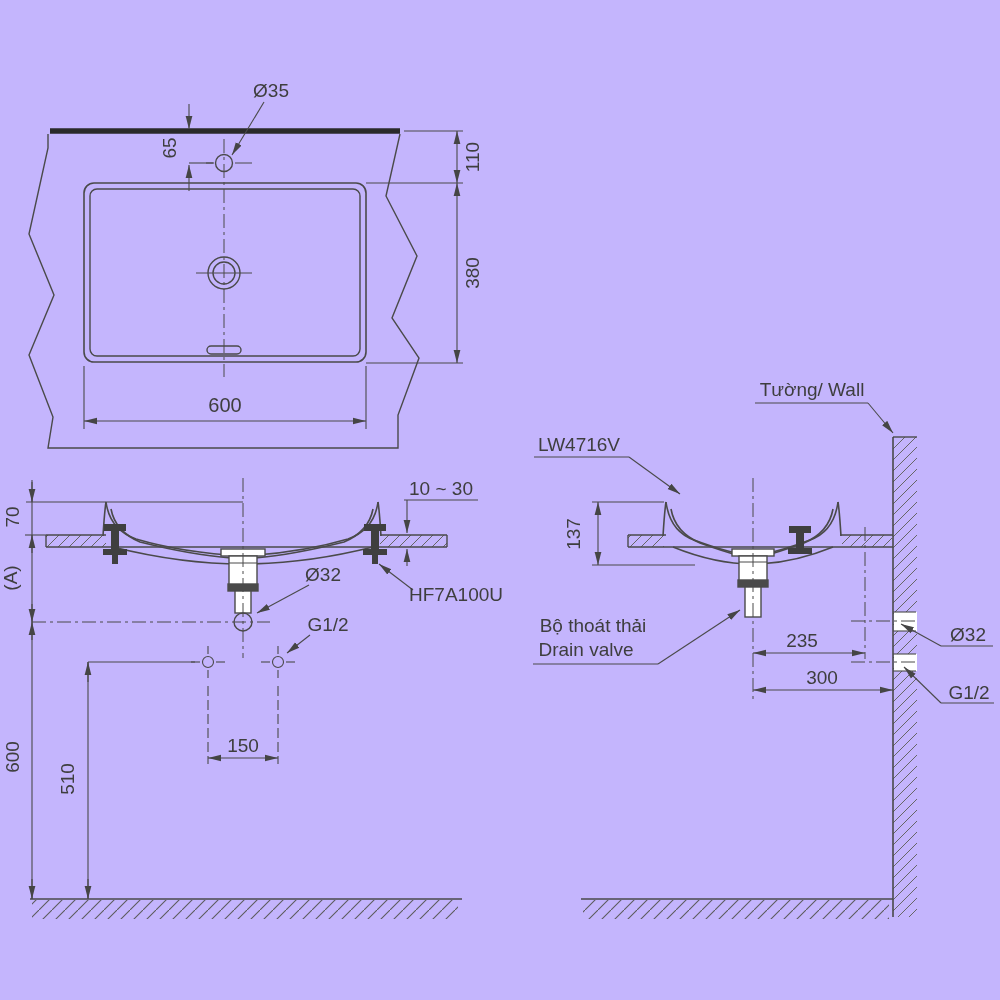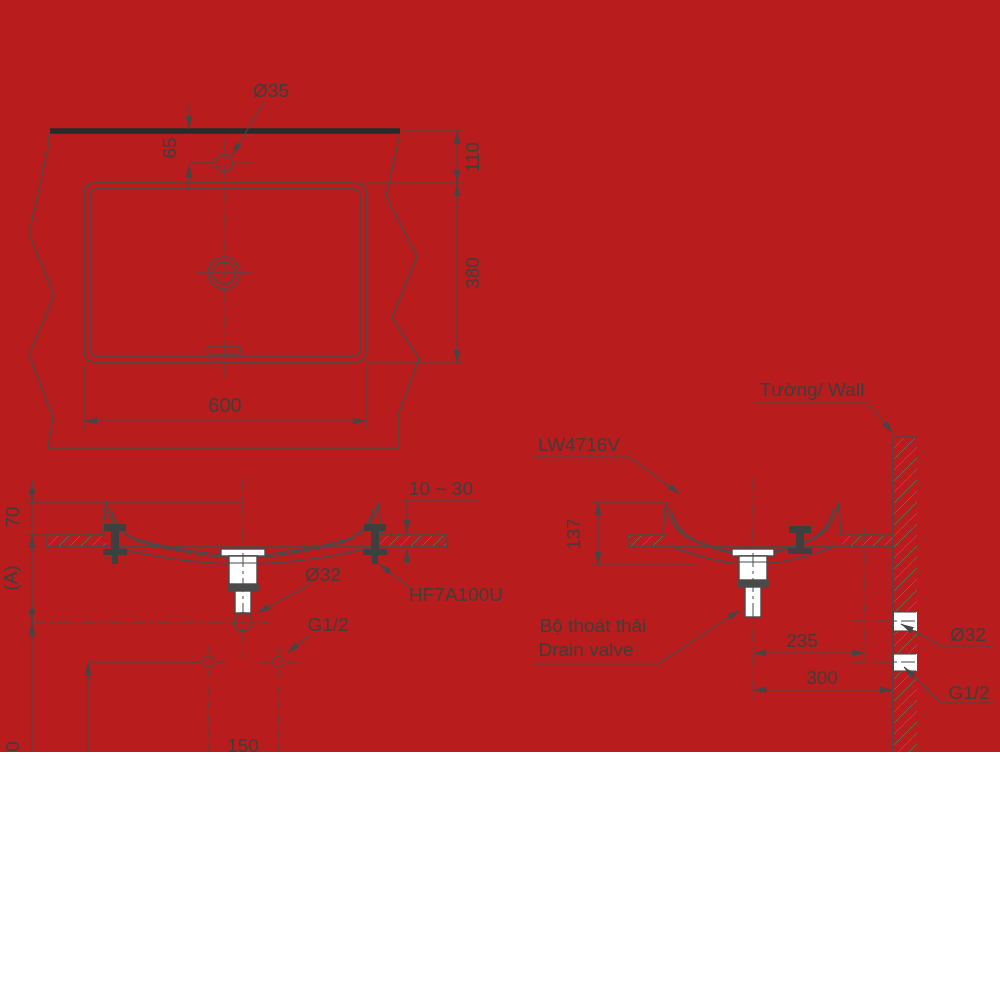--- a/index.html
+++ b/index.html
@@ -1,16 +1,16 @@
 <!DOCTYPE html>
 <html><head>
 <meta charset="utf-8">
 <style>
   html,body{margin:0;padding:0;background:#ffffff;}
-  .stage{width:1000px;height:752px;position:relative;background:#b91c1c;
+  .stage{width:1000px;height:1000px;position:relative;background:#c4b5fd;
          font-family:"Liberation Sans","DejaVu Sans",sans-serif;}
   svg text{fill:#3e3e3e;font-family:"Liberation Sans","DejaVu Sans",sans-serif;}
   .dim{font-size:19px;}
   .dim-lg{font-size:20px;}
   .lbl{font-size:19px;}
 </style>
 </head>
 <body>
 
 <div class="stage">

